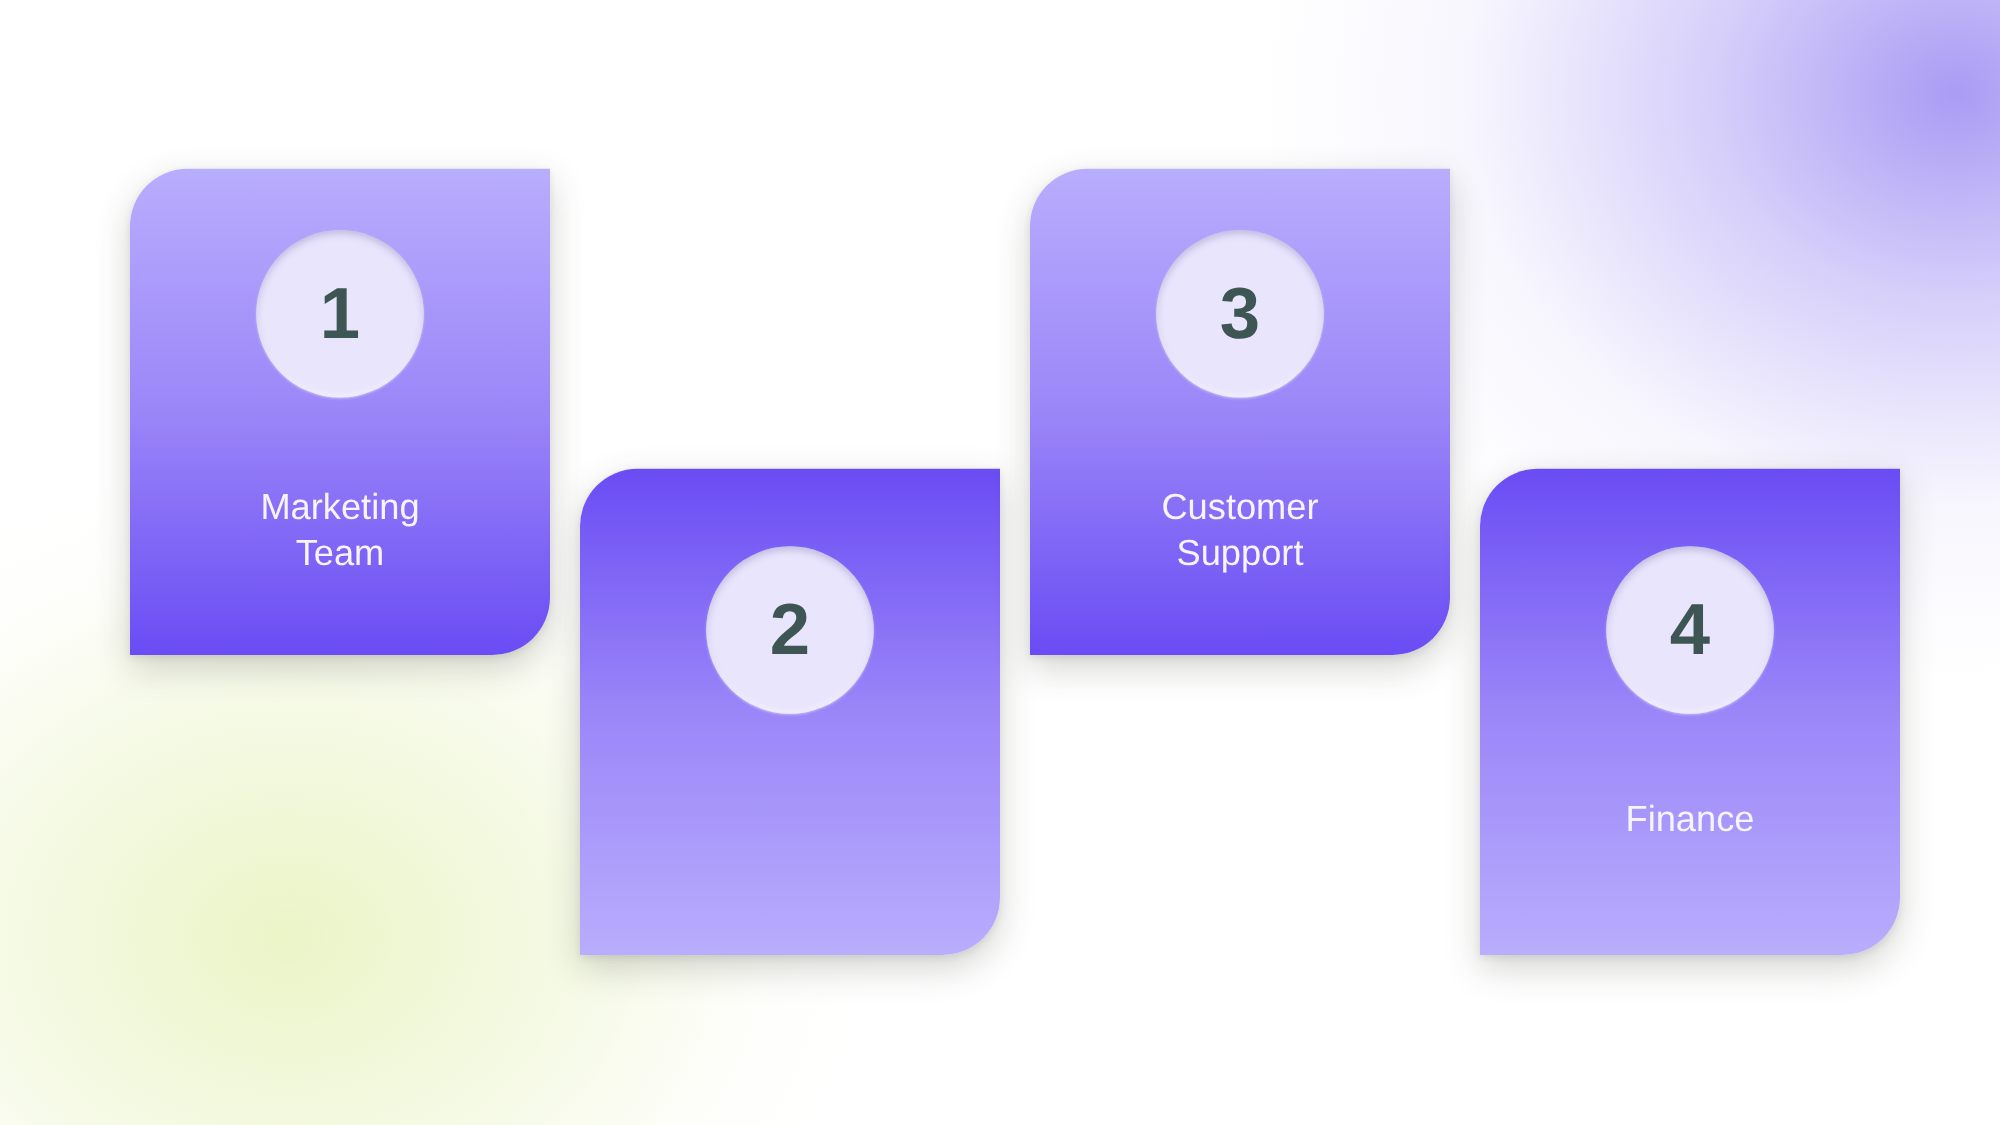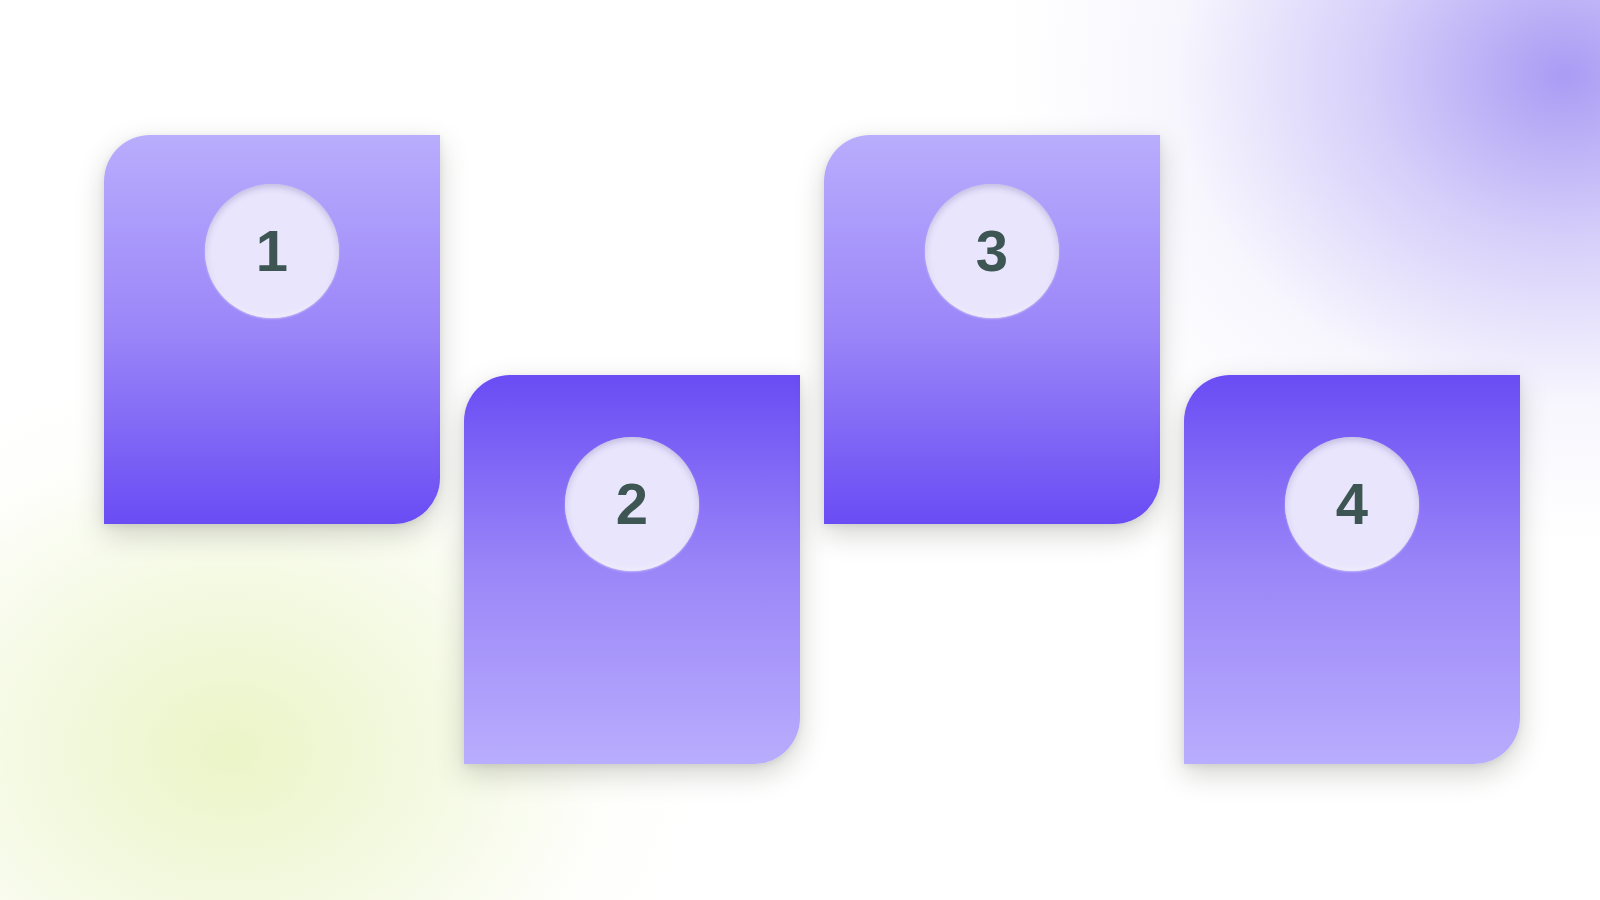--- a/index.html
+++ b/index.html
@@ -76,31 +76,36 @@
   </style>
 </head>
 <body>
 
 <div class="bg"></div>
 
 <div class="card grad-down" id="card-1">
   <div class="circle">
     <span class="num">1</span>
   </div>
+  <div class="label">Marketing
+Team</div>
 </div>
 
 <div class="card grad-up" id="card-2">
   <div class="circle">
     <span class="num">2</span>
   </div>
 </div>
 
 <div class="card grad-down" id="card-3">
   <div class="circle">
     <span class="num">3</span>
   </div>
+  <div class="label">Customer
+Support</div>
 </div>
 
 <div class="card grad-up" id="card-4">
   <div class="circle">
     <span class="num">4</span>
   </div>
+  <div class="label">Finance</div>
 </div>
 
 </body></html>

